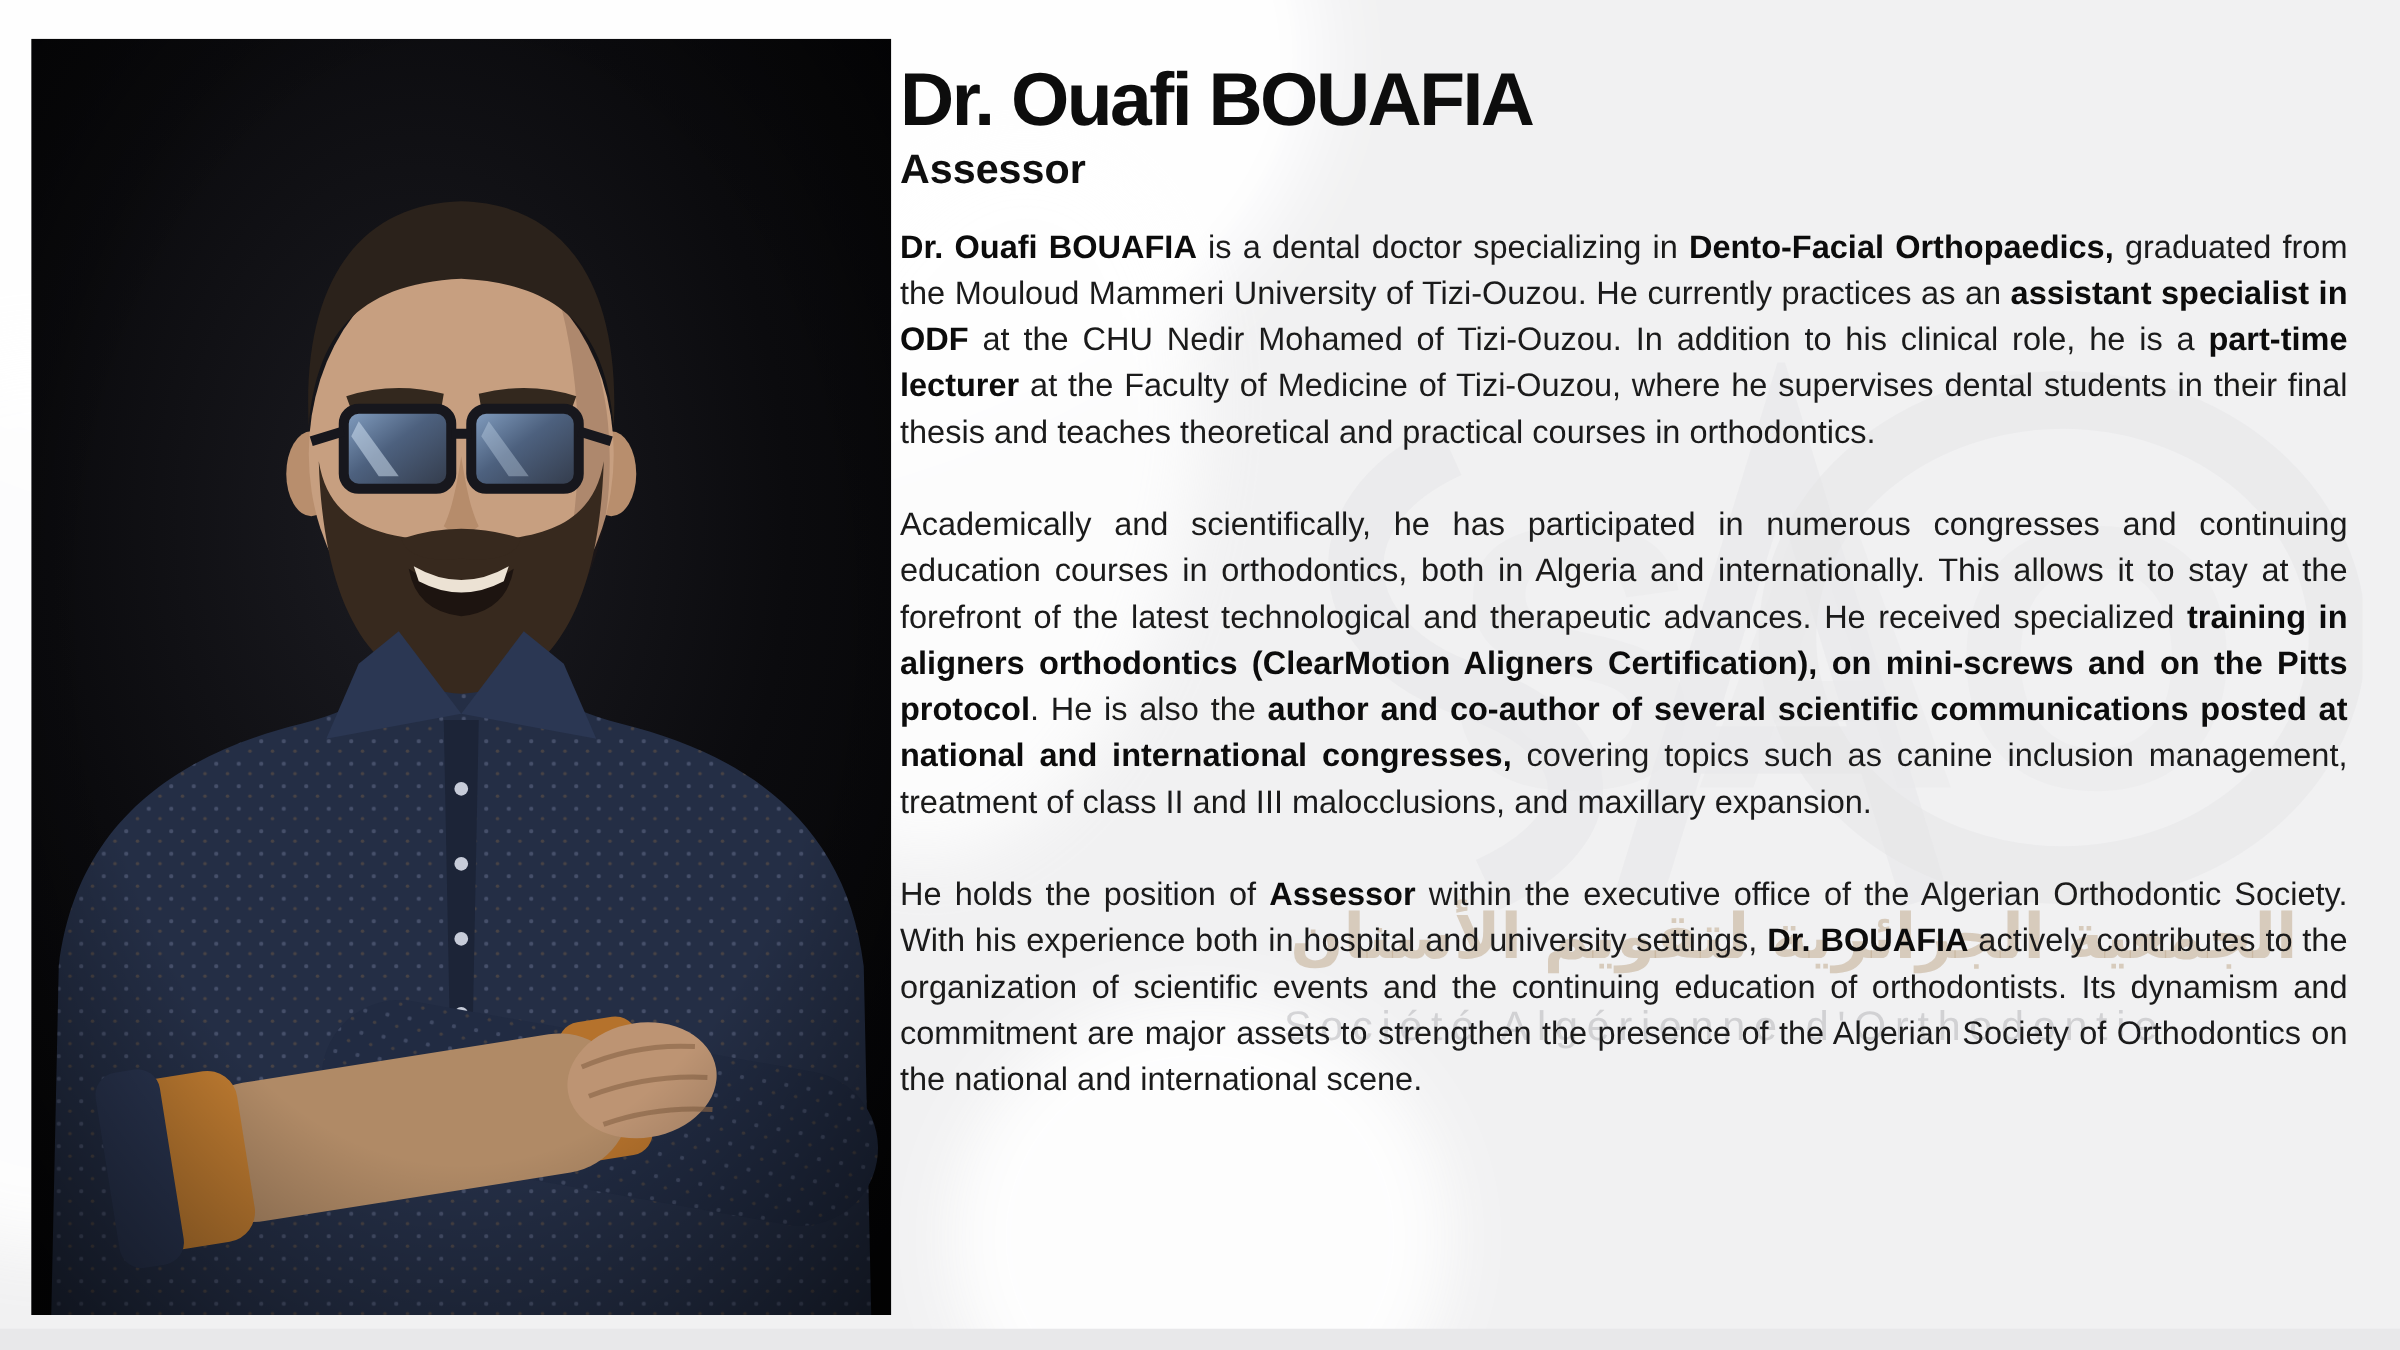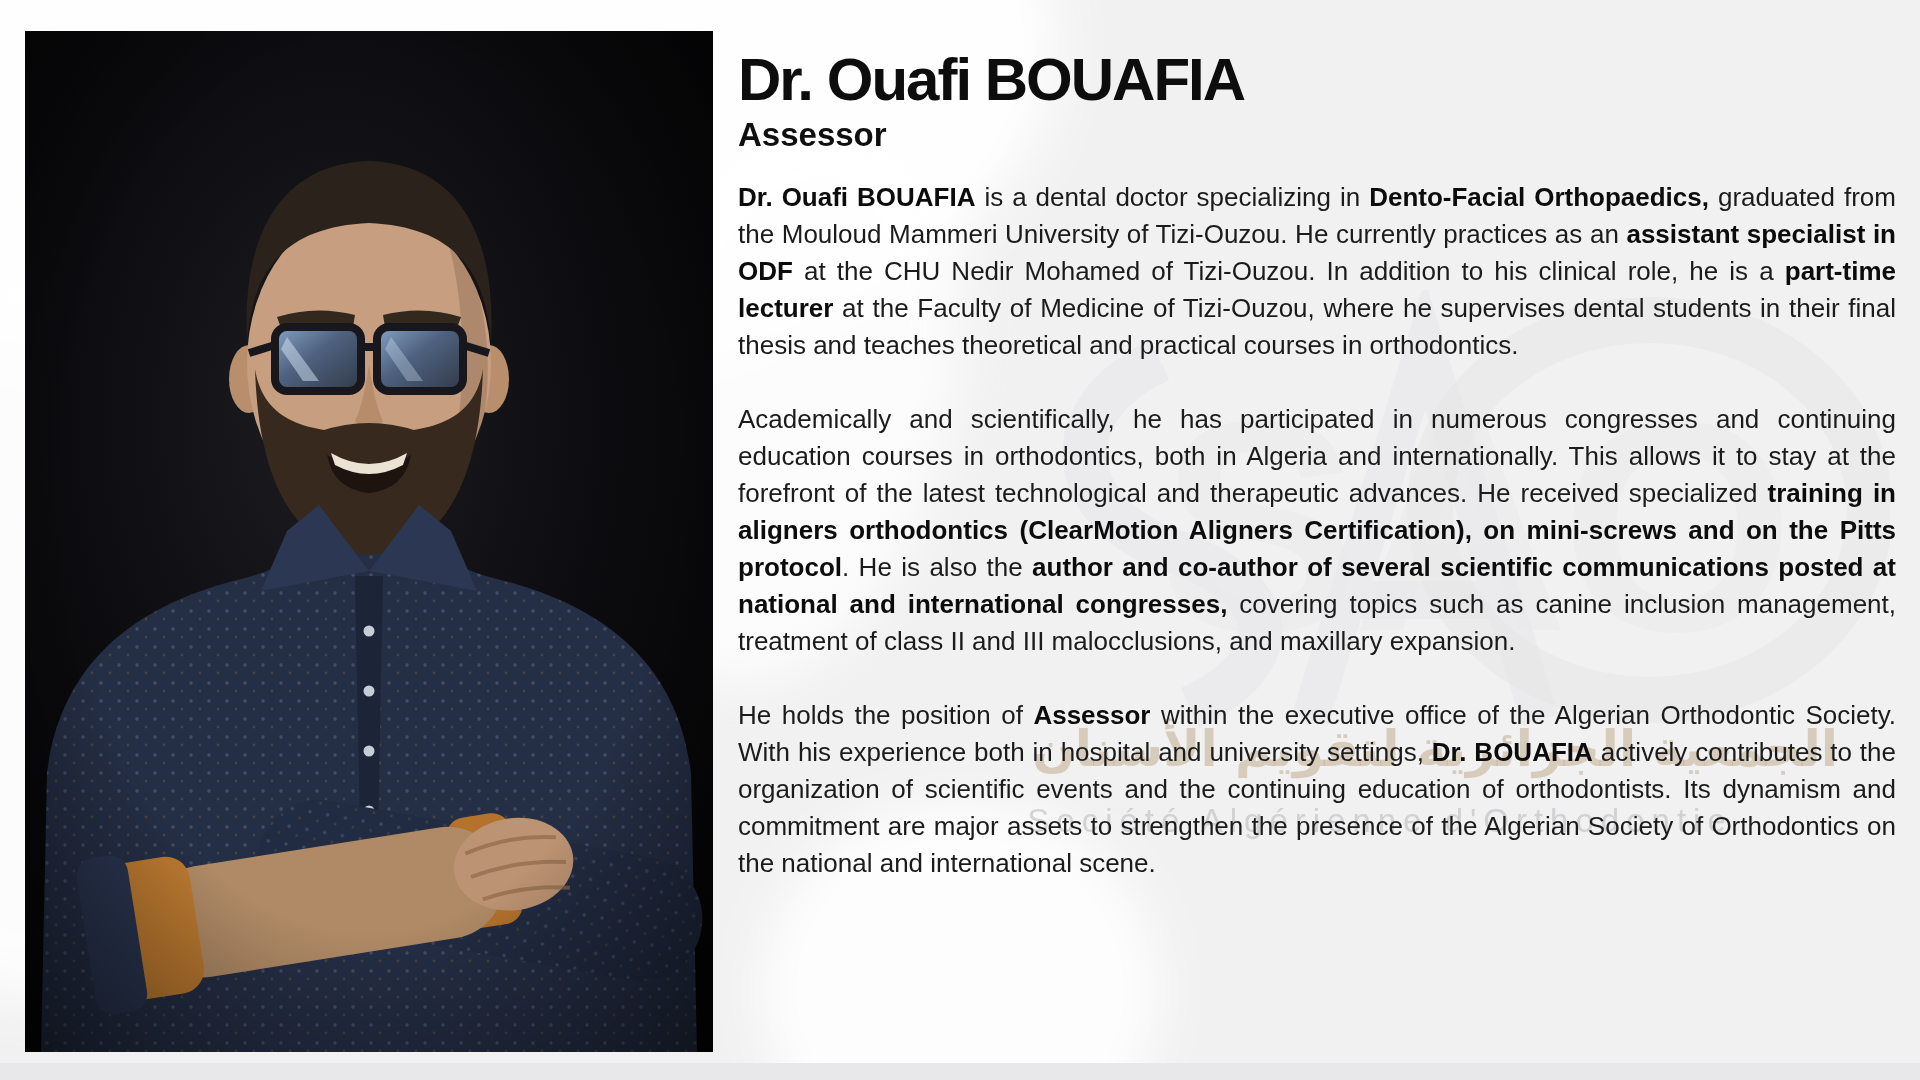--- a/index.html
+++ b/index.html
@@ -29,21 +29,21 @@
     position: absolute; left: 880px; top: 802px; width: 1000px;
     font-size: 33px; font-weight: normal; letter-spacing: 7px; text-align: center;
     color: rgba(150, 150, 154, 0.35);
   }
 
   
   .photo { position: absolute; left: 25px; top: 31px; width: 688px; height: 1021px; margin: 0; z-index: 2; }
   .photo svg { display: block; width: 100%; height: 100%; }
 
   
-  .bio { position: absolute; left: 738px; top: 46px; width: 1158px; z-index: 2; }
+  .bio { position: absolute; left: 720px; top: 46px; width: 1158px; z-index: 2; }
   h1.name {
     margin: 0; font-size: 60px; font-weight: bold; letter-spacing: -2px;
     color: #0d0d0d; line-height: 1.12;
   }
   h2.role { margin: 2px 0 0 0; font-size: 33px; font-weight: bold; color: #0f0f0f; line-height: 1.2; }
   .paragraphs {
     margin-top: 24px; font-size: 26px; line-height: 37px;
     color: #1b1b1b; text-align: justify;
   }
   .paragraphs p { margin: 0 0 37px 0; }

